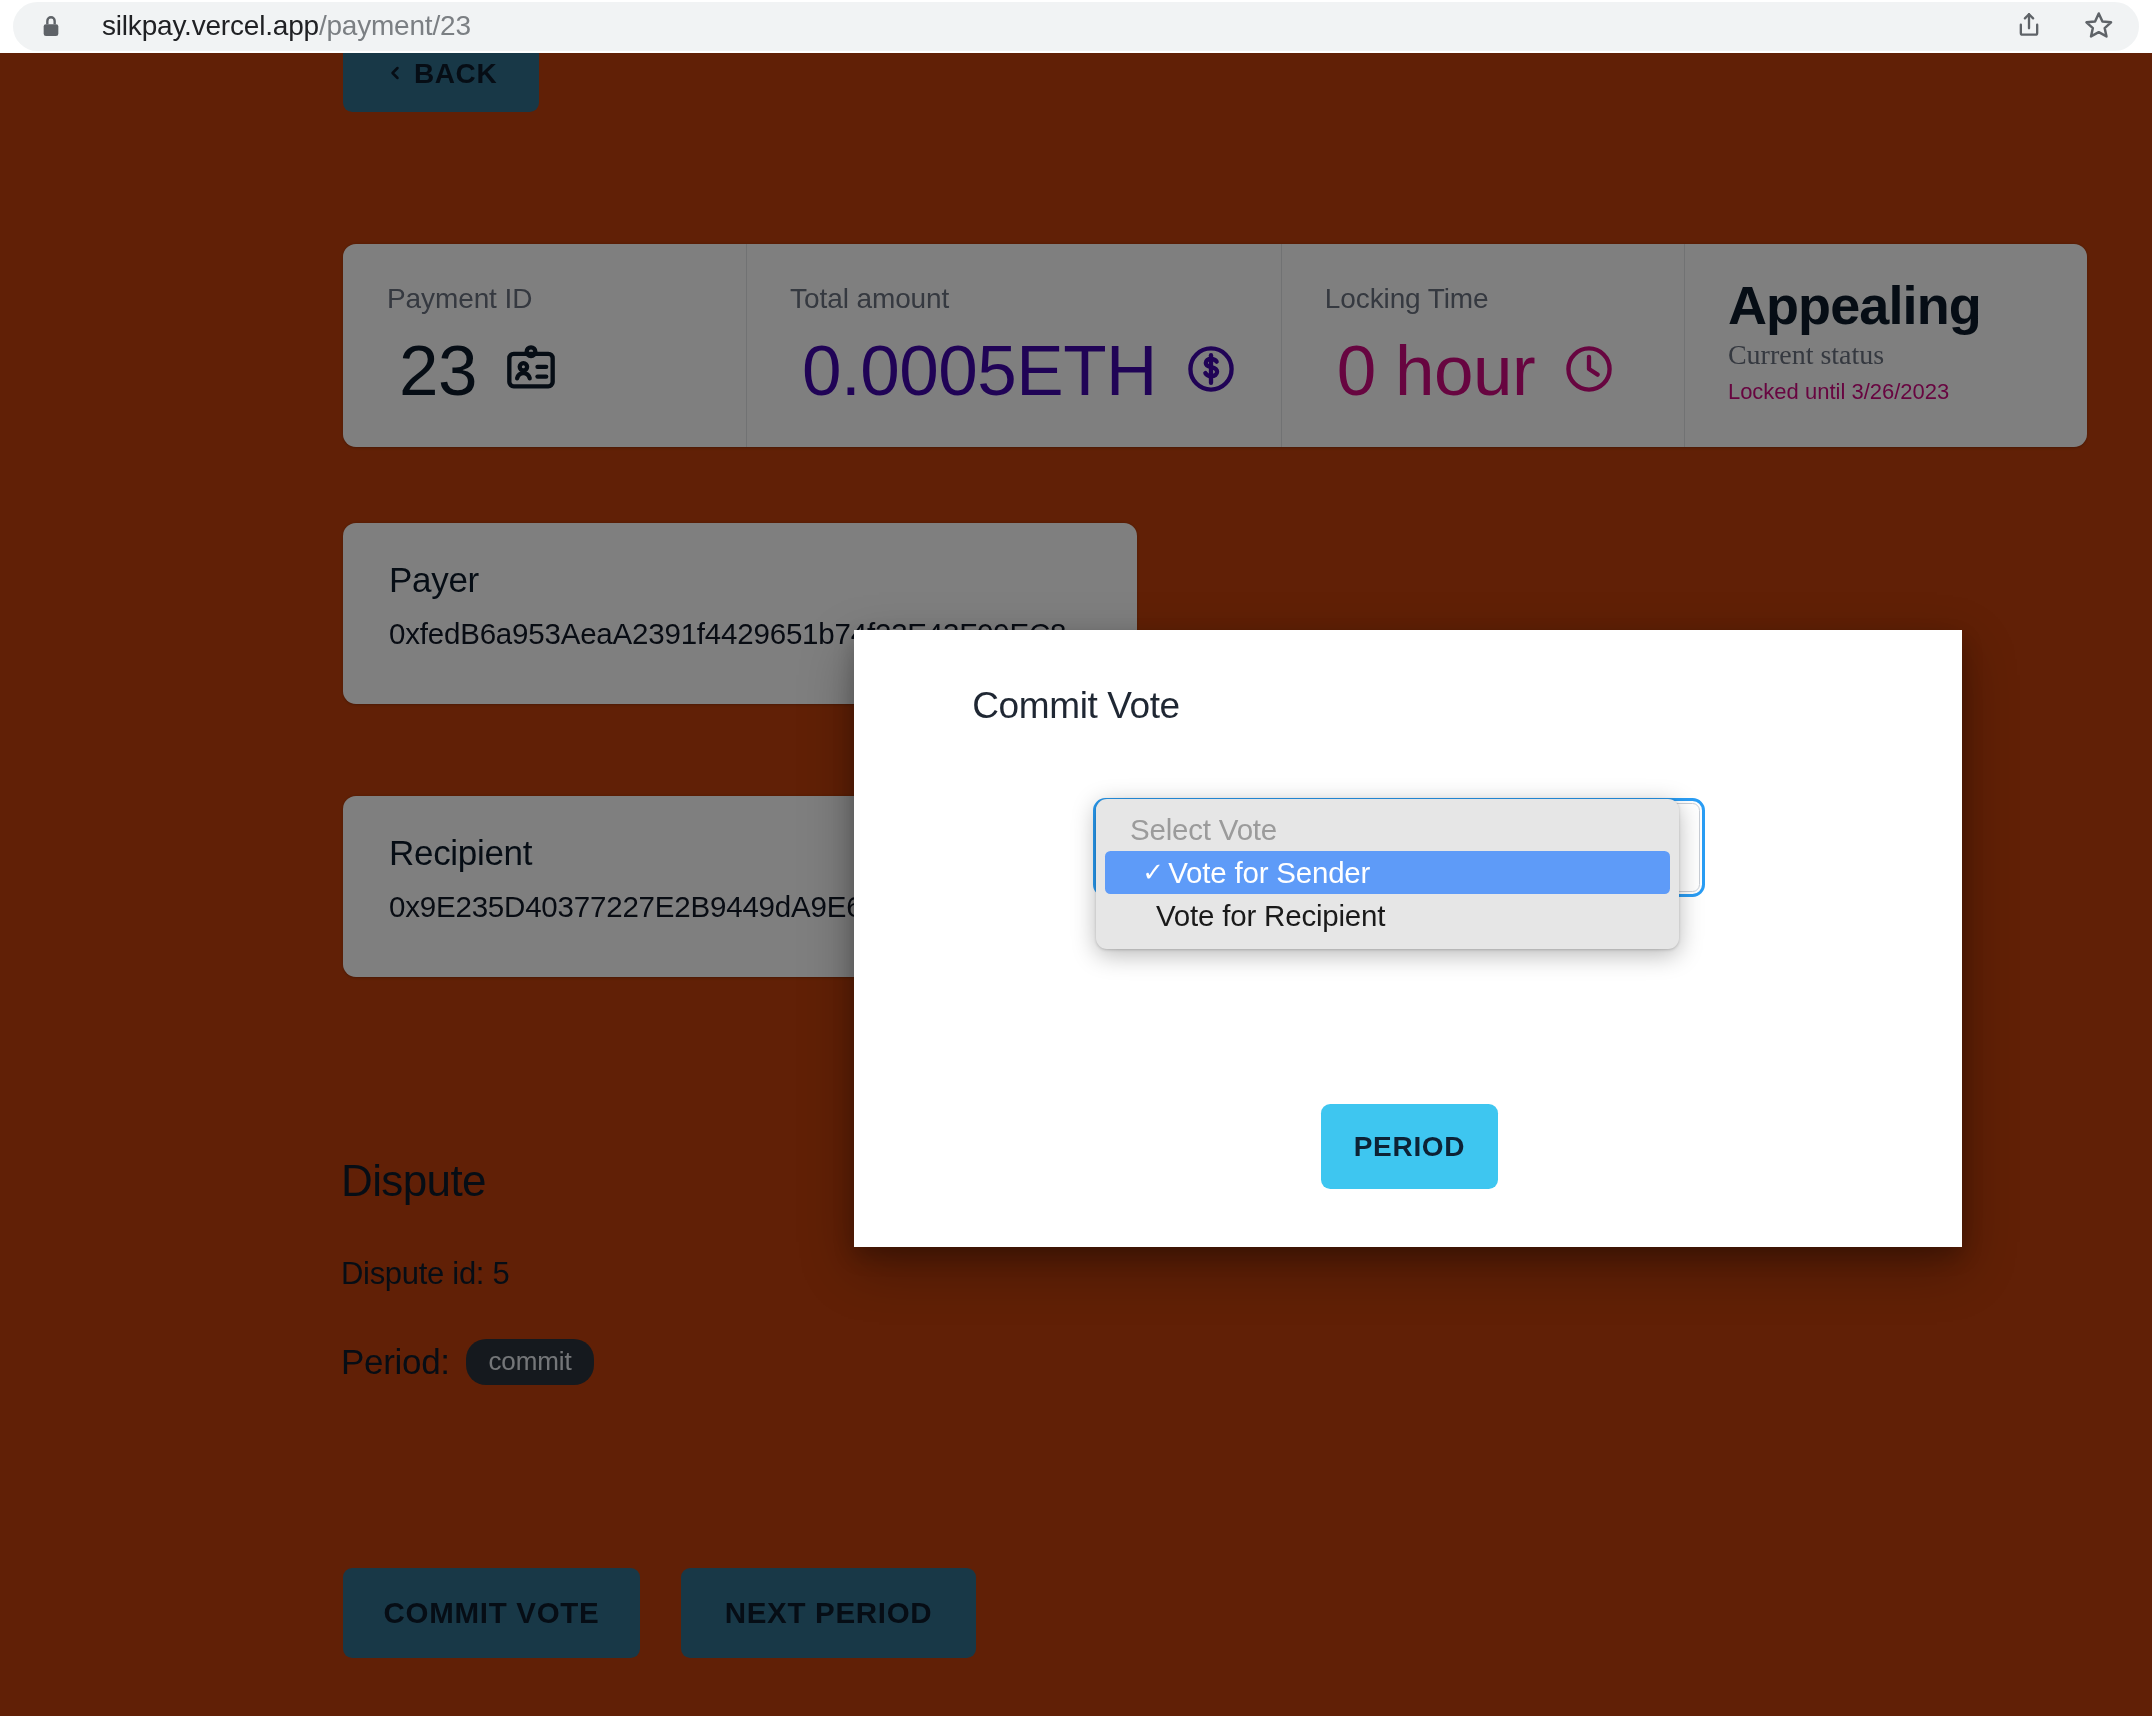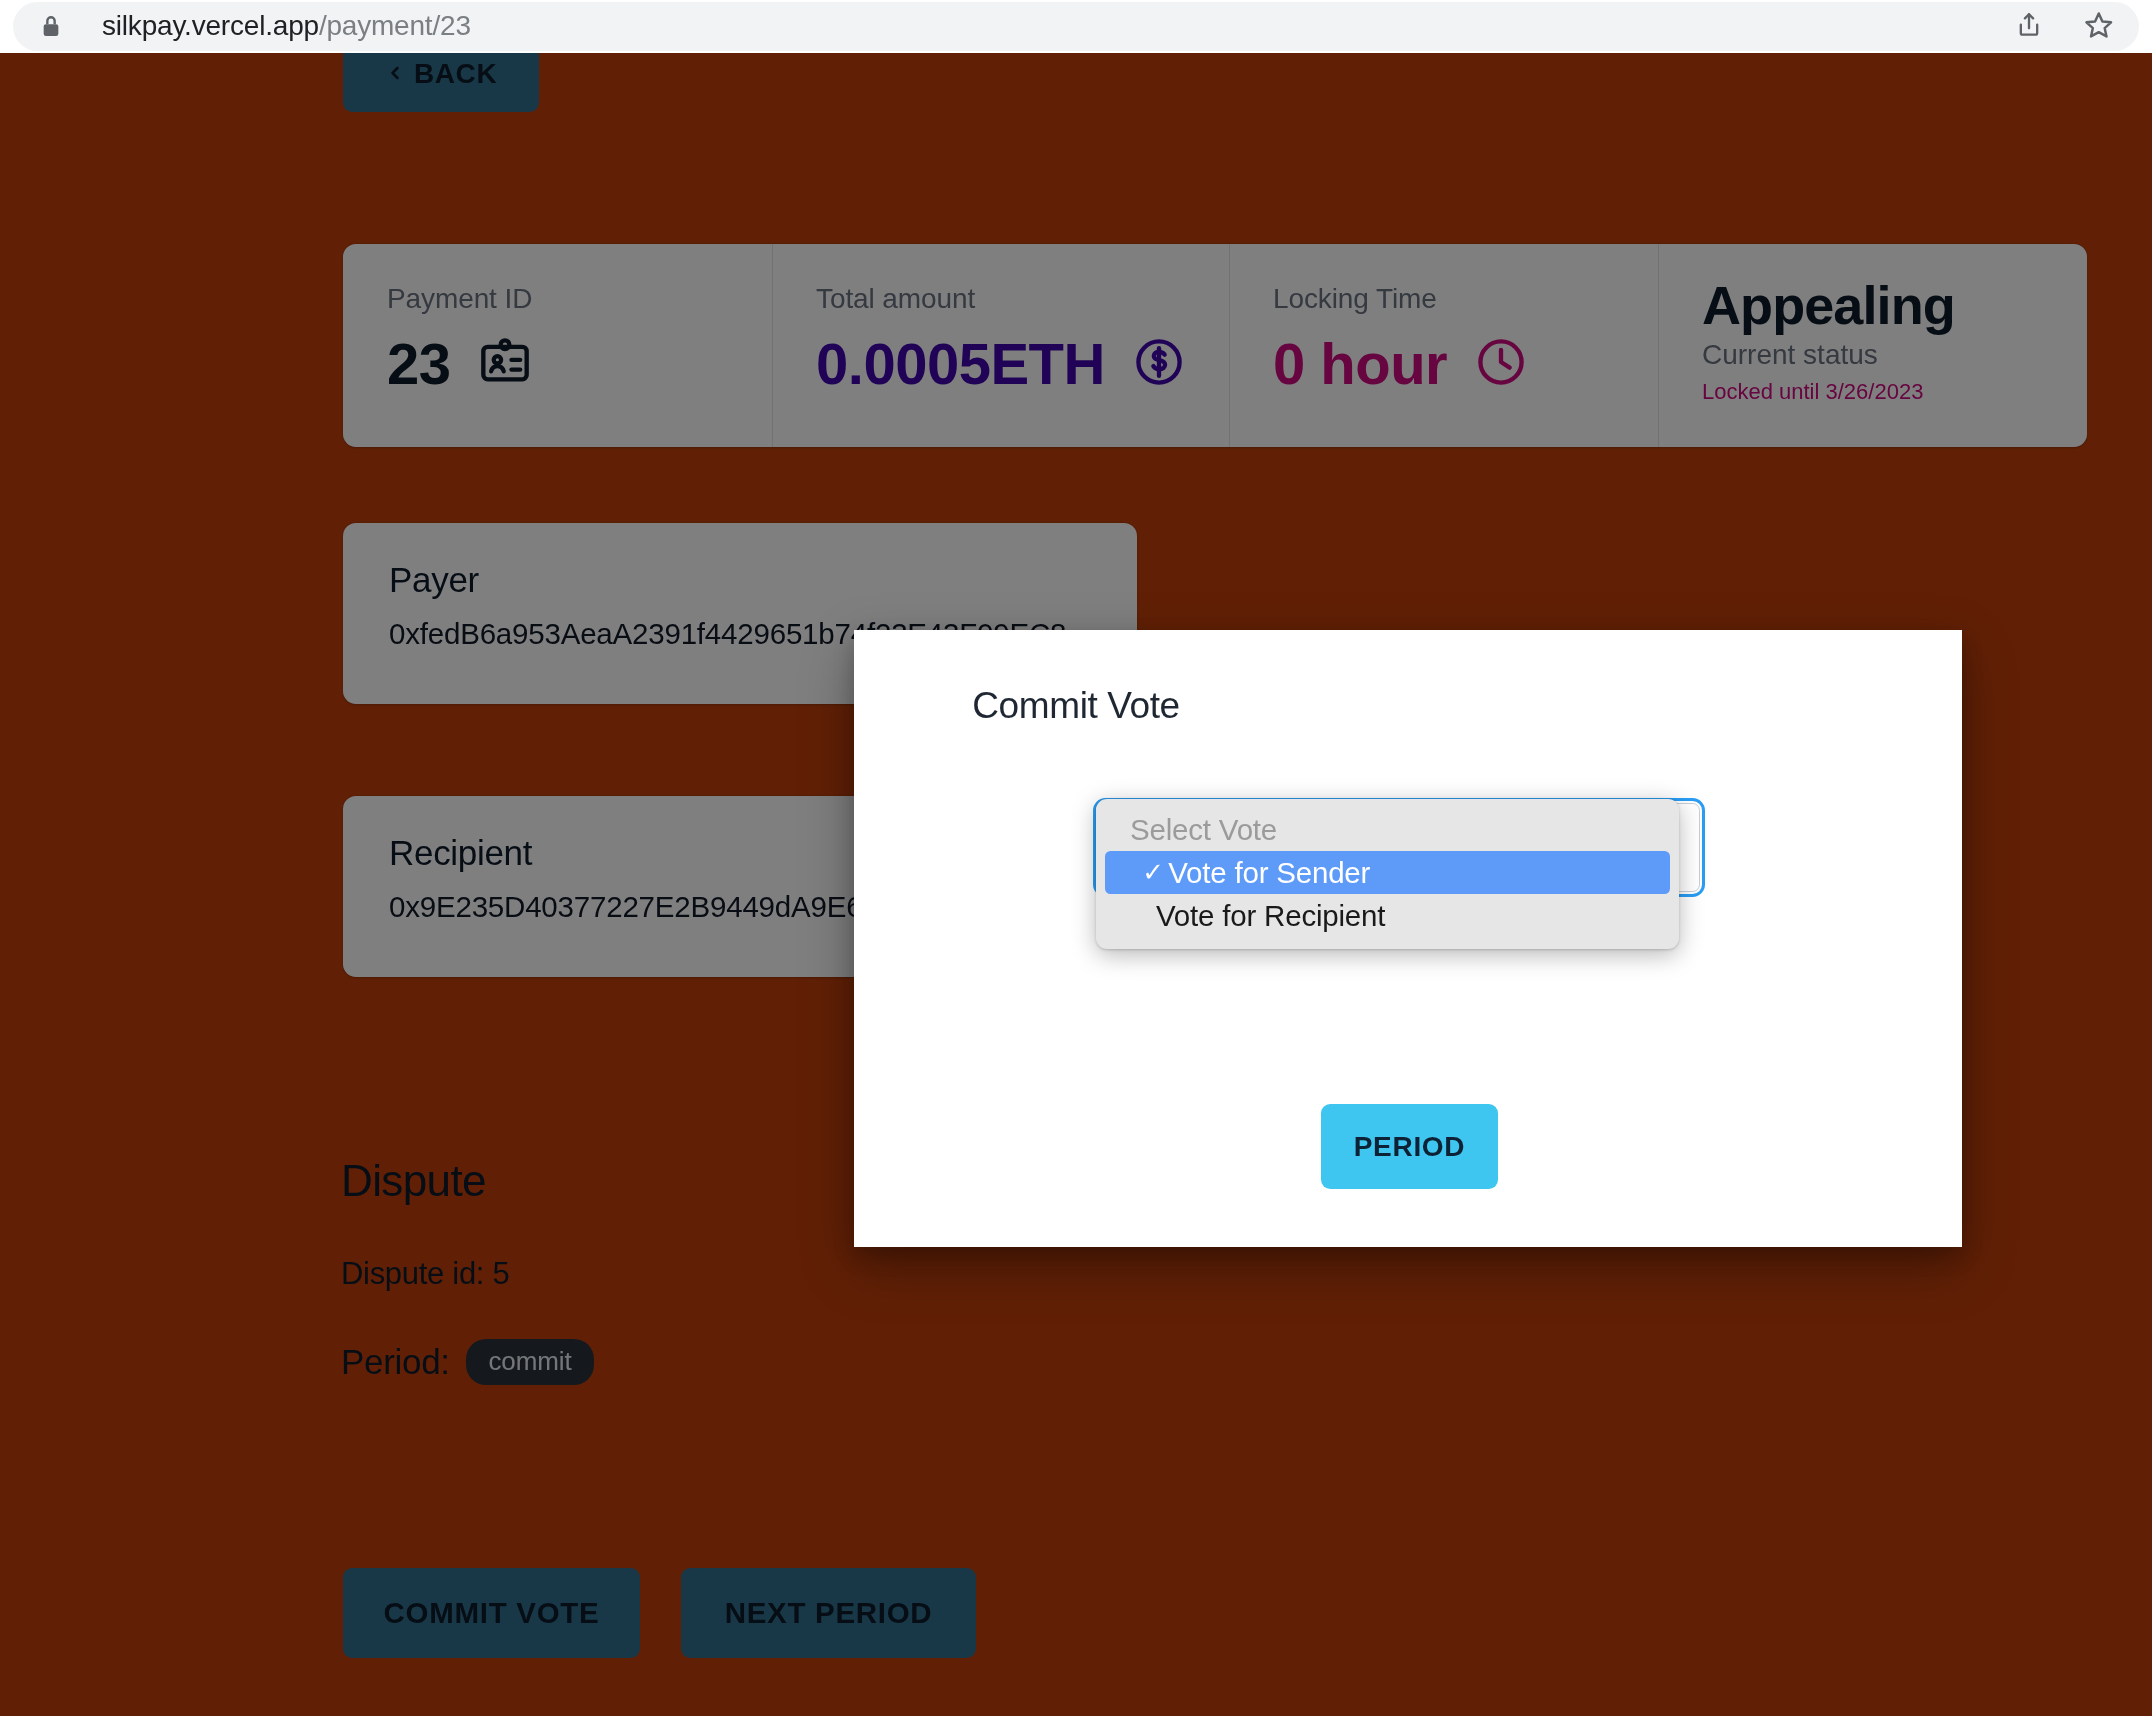--- a/index.html
+++ b/index.html
@@ -57,25 +57,25 @@
   }
   .stat {
     flex: 1; padding: 39px 44px 0 44px; position: relative;
   }
   .stat + .stat::before {
     content: ""; position: absolute; left: 0; top: 0; bottom: 0; width: 0.9px;
     background: #e2e4e7;
   }
   .stat-label { font-size: 28px; color: #6b7280; font-weight: 400; letter-spacing: -0.1px; }
   .stat-row { display: flex; align-items: center; gap: 28px; margin-top: 14.8px; }
-  .stat-value { font-size: 58px; font-weight: bold; color: #0d1b2a; letter-spacing: -0.5px; }
+  .stat-value { font-size: 71px; font-weight: normal; color: #0d1b2a; letter-spacing: -0.5px; margin-left: 12px; }
   .stat-value.purple { color: #4107ad; }
   .stat-value.magenta { color: #cf0a80; }
   .status-title { font-size: 54px; font-weight: bold; color: #0d1b2a; letter-spacing: -0.9px; line-height: 1.0; margin-top: -5.5px;}
-  .status-sub { font-size: 28px; color: #6b7280; margin-top: 7.4px; }
+  .status-sub { font-size: 28px; color: #6b7280; margin-top: 7.4px; font-family: Liberation Serif, serif; }
   .status-locked { font-size: 22px; color: #cf0a80; margin-top: 7.4px; }
 
   
   .party-card {
     position: absolute; left: 343px;
     width: 794px; height: 181px;
     background: #ffffff; border-radius: 13px;
     padding: 37px 0 0 46px;
     box-shadow: 0 0.9px 2.8px rgba(0,0,0,0.14), 0 0.9px 1.8px rgba(0,0,0,0.10);
   }

